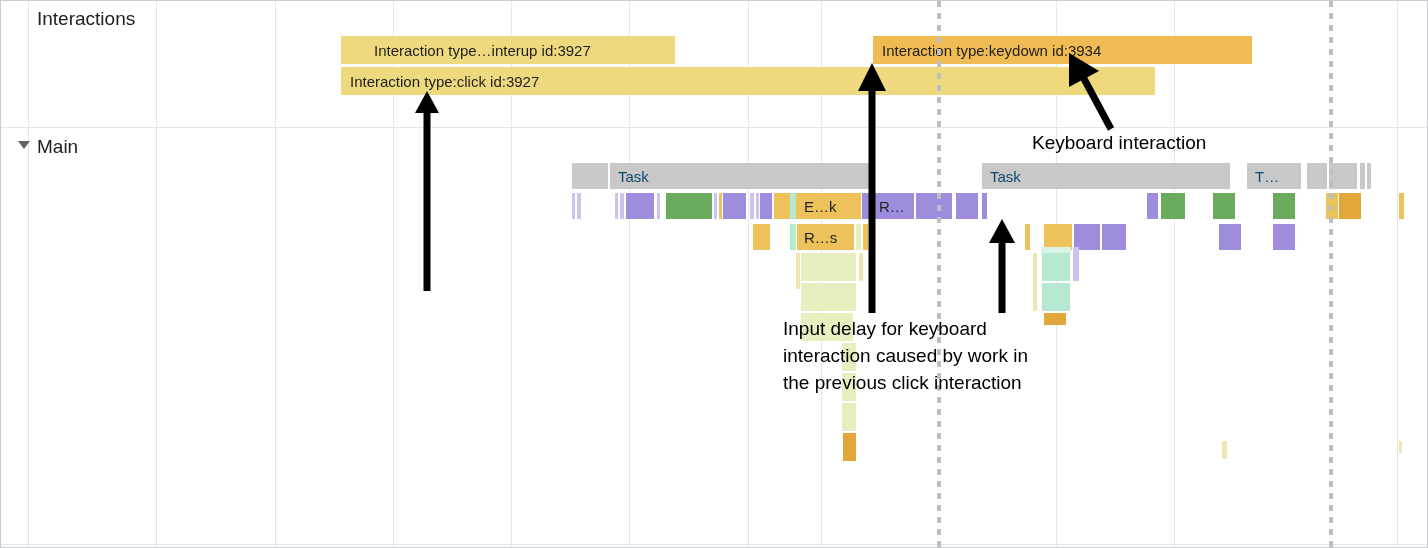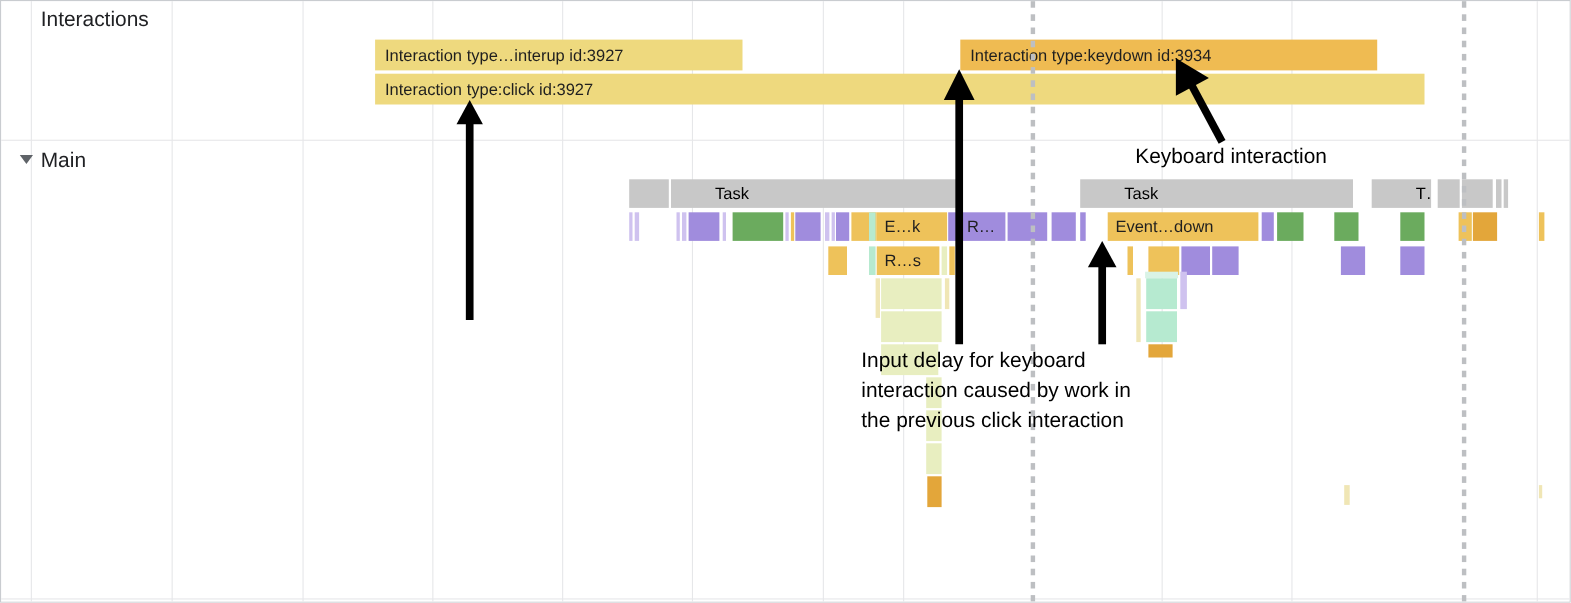--- a/index.html
+++ b/index.html
@@ -63,21 +63,21 @@
     color: #202124;
     line-height: 1;
     display: flex;
     align-items: center;
   }
   .bar.interaction-light { background: #eed97e; }
   .bar.interaction-dark  { background: #efbb52; }
   .bar .bar-text { padding-left: 9px; font-size: 15px; color: #1f1f1f; }
 
   .bar.task      { background: #c8c8c8; }
-  .bar.task .bar-text { padding-left: 8px; font-size: 15px; color: #000000; margin-left: 32px; }
+  .bar.task .bar-text { padding-left: 8px; font-size: 15px; color: #0c4a6e; }
 
   .bar.script    { background: #a08cdd; }
   .bar.paint     { background: #6bab5e; }
   .bar.event     { background: #eec25a; }
   .bar.event .bar-text { padding-left: 7px; font-size: 15px; }
   .bar.gc        { background: #e8eec0; }
   .bar.mint      { background: #b6ead0; }
   .bar.pale      { background: #f0e6b5; }
   .bar.deep      { background: #e3a63a; }
   .bar.mintpale  { background: #d9f3e6; }
@@ -117,29 +117,29 @@
   <div class="vgrid" style="left:1396px"></div>
 
   <div class="hgrid" style="top:126px"></div>
   <div class="hgrid" style="top:543px"></div>
 
   <div class="track-label" style="left:36px; top:9px;">Interactions</div>
 
   <div class="tri" style="left:17px; top:140px;"></div>
   <div class="track-label" style="left:36px; top:137px;">Main</div>
 
-  <div class="bar interaction-light" style="left:340px; top:35px; width:334px; height:28px;">
+  <div class="bar interaction-light" style="left:340px; top:35px; width:334px; height:28px;padding-left:24px;">
     <span class="bar-text">Interaction type…interup id:3927</span>
   </div>
 
   <div class="bar interaction-dark" style="left:872px; top:35px; width:379px; height:28px;">
     <span class="bar-text">Interaction type:keydown id:3934</span>
   </div>
 
-  <div class="bar interaction-light" style="left:340px; top:66px; width:954px; height:28px;">
+  <div class="bar interaction-light" style="left:340px; top:66px; width:814px; height:28px;">
     <span class="bar-text">Interaction type:click id:3927</span>
   </div>
 
   <div class="bar task" style="left:571px; top:162px; width:36px; height:26px;"></div>
   <div class="bar task" style="left:609px; top:162px; width:262px; height:26px;">
     <span class="bar-text">Task</span>
   </div>
   <div class="bar task" style="left:981px; top:162px; width:248px; height:26px;">
     <span class="bar-text">Task</span>
   </div>
@@ -169,23 +169,20 @@
   <div class="bar event" style="left:796px; top:192px; width:64px; height:26px;">
     <span class="bar-text">E…k</span>
   </div>
   <div class="bar script" style="left:861px; top:192px; width:8px;  height:26px;"></div>
   <div class="bar script" style="left:869px; top:192px; width:44px; height:26px;">
     <span class="bar-text">R…</span>
   </div>
   <div class="bar script" style="left:915px; top:192px; width:36px; height:26px;"></div>
   <div class="bar script" style="left:955px; top:192px; width:22px; height:26px;"></div>
   <div class="bar script" style="left:981px; top:192px; width:5px;  height:26px;"></div>
-  <div class="bar event" style="left:1006px; top:192px; width:137px; height:26px;">
-    <span class="bar-text">Event…down</span>
-  </div>
   <div class="bar script" style="left:1146px; top:192px; width:11px; height:26px;"></div>
   <div class="bar paint" style="left:1160px; top:192px; width:24px; height:26px;"></div>
   <div class="bar paint" style="left:1212px; top:192px; width:22px; height:26px;"></div>
   <div class="bar paint" style="left:1272px; top:192px; width:22px; height:26px;"></div>
   <div class="bar event" style="left:1325px; top:192px; width:12px; height:26px;"></div>
   <div class="bar deep" style="left:1338px; top:192px; width:22px; height:26px;"></div>
   <div class="bar event" style="left:1398px; top:192px; width:5px;  height:26px;"></div>
 
   <div class="bar event" style="left:752px; top:223px; width:17px; height:26px;"></div>
   <div class="bar mint" style="left:789px; top:223px; width:6px;  height:26px;"></div>

